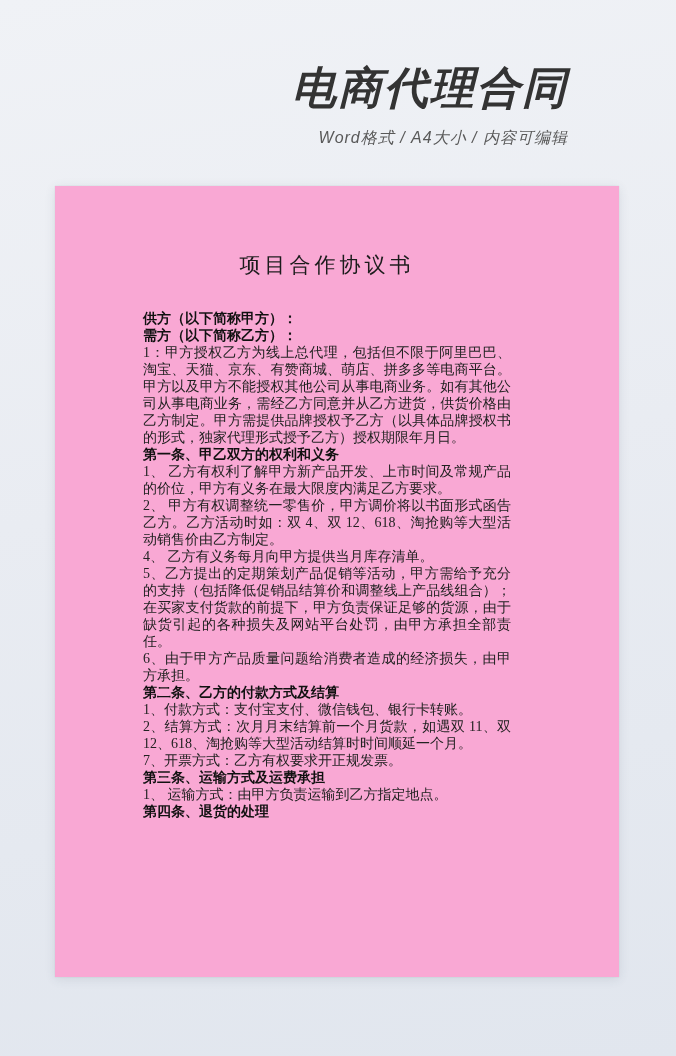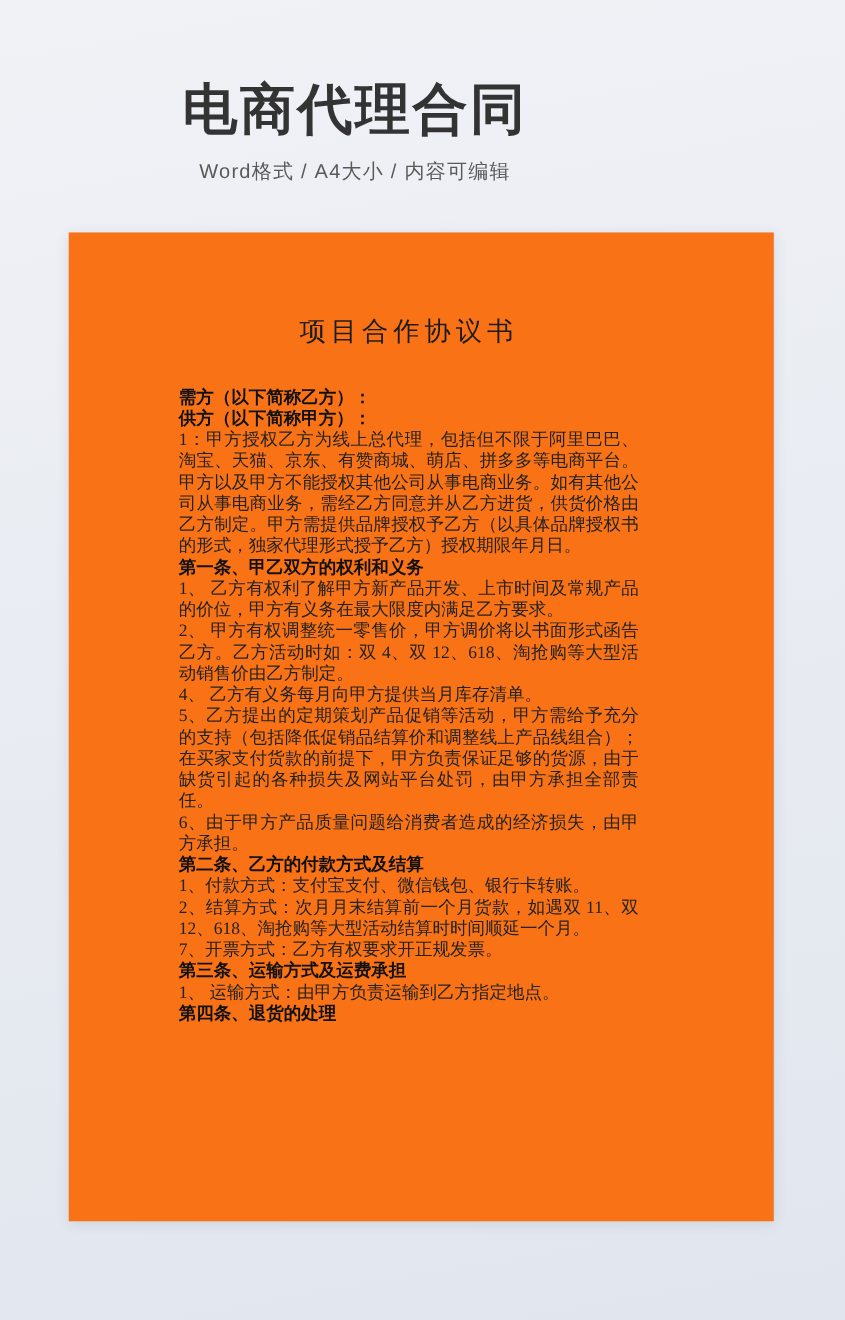--- a/index.html
+++ b/index.html
@@ -16,21 +16,22 @@
   .stage {
     position: relative;
     width: 676px;
     height: 1056px;
   }
   .header {
     position: absolute;
     top: 0;
     left: 0;
     width: 568px;
-    text-align: center;
+    text-align: right;
+    font-style: italic;
   }
   .header-title {
     margin-top: 62px;
     font-size: 44px;
     line-height: 52px;
     font-weight: bold;
     color: #333333;
     letter-spacing: 2px;
   }
   .header-subtitle {
@@ -39,21 +40,21 @@
     line-height: 28px;
     color: #595959;
     letter-spacing: 1px;
   }
   .page {
     position: absolute;
     left: 55px;
     top: 186px;
     width: 564px;
     height: 791px;
-    background: #f97316;
+    background: #f9a8d4;
     box-shadow: 0 2px 10px rgba(60, 70, 90, 0.12), 0 0 1px rgba(60, 70, 90, 0.18);
     box-sizing: border-box;
     padding: 66px 108px 0 88px;
     overflow: hidden;
   }
   .doc-title {
     text-align: center;
     font-family: "Liberation Serif", "DejaVu Serif", serif;
     font-size: 21px;
     line-height: 26px;
@@ -81,22 +82,22 @@
 
 <div class="stage">
   <div class="header">
     <div class="header-title">电商代理合同</div>
     <div class="header-subtitle">Word格式 / A4大小 / 内容可编辑</div>
   </div>
 
   <div class="page">
     <h1 class="doc-title">项目合作协议书</h1>
     <div class="doc-body">
+        <p class="bold">供方（以下简称甲方）：</p>
         <p class="bold">需方（以下简称乙方）：</p>
-        <p class="bold">供方（以下简称甲方）：</p>
         <p>1：甲方授权乙方为线上总代理，包括但不限于阿里巴巴、淘宝、天猫、京东、有赞商城、萌店、拼多多等电商平台。甲方以及甲方不能授权其他公司从事电商业务。如有其他公司从事电商业务，需经乙方同意并从乙方进货，供货价格由乙方制定。甲方需提供品牌授权予乙方（以具体品牌授权书的形式，独家代理形式授予乙方）授权期限年月日。</p>
         <p class="bold">第一条、甲乙双方的权利和义务</p>
         <p>1、 乙方有权利了解甲方新产品开发、上市时间及常规产品的价位，甲方有义务在最大限度内满足乙方要求。</p>
         <p>2、 甲方有权调整统一零售价，甲方调价将以书面形式函告乙方。乙方活动时如：双 4、双 12、618、淘抢购等大型活动销售价由乙方制定。</p>
         <p>4、 乙方有义务每月向甲方提供当月库存清单。</p>
         <p>5、乙方提出的定期策划产品促销等活动，甲方需给予充分的支持（包括降低促销品结算价和调整线上产品线组合）；在买家支付货款的前提下，甲方负责保证足够的货源，由于缺货引起的各种损失及网站平台处罚，由甲方承担全部责任。</p>
         <p>6、由于甲方产品质量问题给消费者造成的经济损失，由甲方承担。</p>
         <p class="bold">第二条、乙方的付款方式及结算</p>
         <p>1、付款方式：支付宝支付、微信钱包、银行卡转账。</p>
         <p>2、结算方式：次月月末结算前一个月货款，如遇双 11、双 12、618、淘抢购等大型活动结算时时间顺延一个月。</p>

